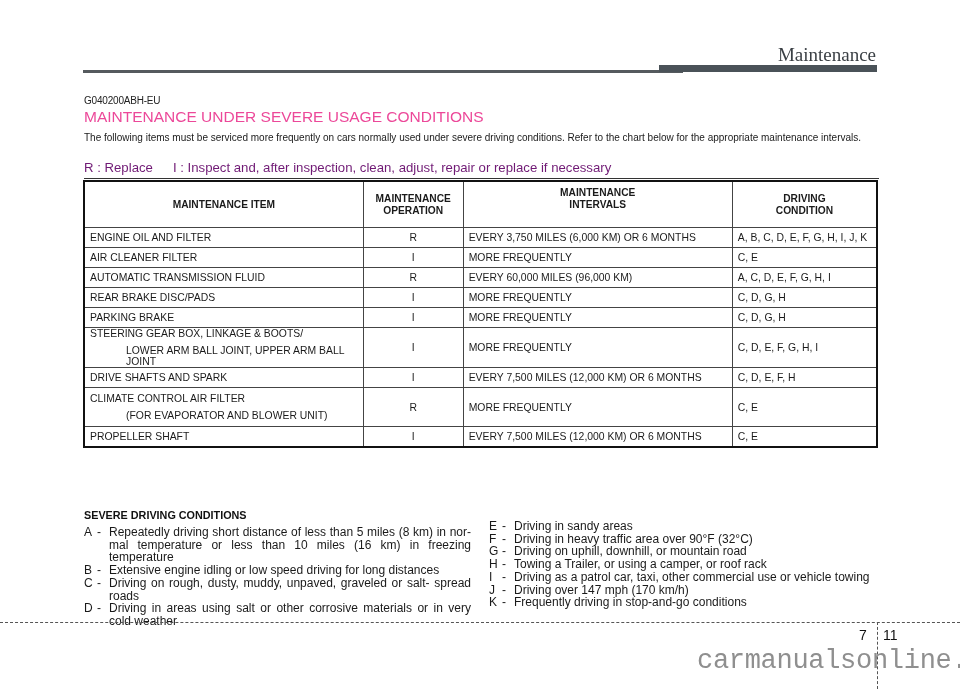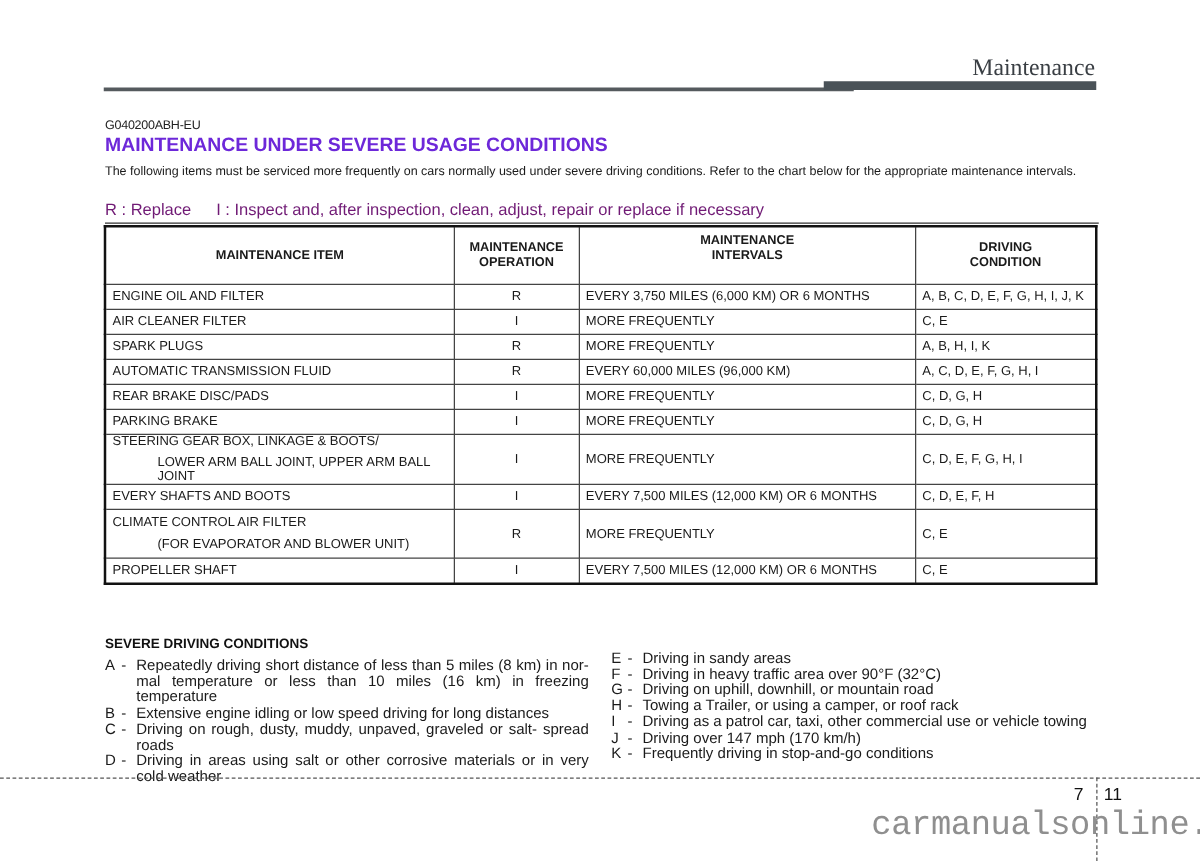--- a/index.html
+++ b/index.html
@@ -15,21 +15,21 @@
     .rule-thin {
       position: absolute; left: 83px; top: 70px; width: 600px; height: 3px; background: #555a5e;
     }
     .rule-thick {
       position: absolute; left: 659px; top: 65px; width: 218px; height: 7px; background: #4a5258;
     }
     .doc-code {
       position: absolute; left: 84px; top: 95px; font-size: 10px; letter-spacing: -0.2px; color: #222;
     }
     .doc-heading {
-      position: absolute; left: 84px; top: 108px; font-size: 15.5px; font-weight: bold; color: #6d28d9;
+      position: absolute; left: 84px; top: 108px; font-size: 15.5px; font-weight: normal; color: #ec4899;
     }
     .intro {
       position: absolute; left: 84px; top: 129px; width: 795px;
       font-size: 10px; line-height: 17px; text-align: justify; color: #1a1a1a;
     }
     .legend-line {
       position: absolute; left: 84px; top: 160px; font-size: 13.2px; color: #701a75; white-space: pre;
     }
     .legend-line .gap { display: inline-block; width: 20px; }
     .legend-line .underline {
@@ -111,26 +111,20 @@
         <td>EVERY 3,750 MILES (6,000 KM) OR 6 MONTHS</td>
         <td>A, B, C, D, E, F, G, H, I, J, K</td>
       </tr>
       <tr>
         <td><span>AIR CLEANER FILTER</span></td>
         <td class="op">I</td>
         <td>MORE FREQUENTLY</td>
         <td>C, E</td>
       </tr>
       <tr>
-        <td><span>SPARK PLUGS</span></td>
-        <td class="op">R</td>
-        <td>MORE FREQUENTLY</td>
-        <td>A, B, H, I, K</td>
-      </tr>
-      <tr>
         <td><span>AUTOMATIC TRANSMISSION FLUID</span></td>
         <td class="op">R</td>
         <td>EVERY 60,000 MILES (96,000 KM)</td>
         <td>A, C, D, E, F, G, H, I</td>
       </tr>
       <tr>
         <td><span>REAR BRAKE DISC/PADS</span></td>
         <td class="op">I</td>
         <td>MORE FREQUENTLY</td>
         <td>C, D, G, H</td>
@@ -141,21 +135,21 @@
         <td>MORE FREQUENTLY</td>
         <td>C, D, G, H</td>
       </tr>
       <tr class="tall">
         <td><span>STEERING GEAR BOX, LINKAGE &amp; BOOTS/</span><span class="l2">LOWER ARM BALL JOINT, UPPER ARM BALL JOINT</span></td>
         <td class="op">I</td>
         <td>MORE FREQUENTLY</td>
         <td>C, D, E, F, G, H, I</td>
       </tr>
       <tr>
-        <td><span>EVERY SHAFTS AND BOOTS</span></td>
+        <td><span>DRIVE SHAFTS AND SPARK</span></td>
         <td class="op">I</td>
         <td>EVERY 7,500 MILES (12,000 KM) OR 6 MONTHS</td>
         <td>C, D, E, F, H</td>
       </tr>
       <tr class="tall">
         <td><span>CLIMATE CONTROL AIR FILTER</span><span class="l2">(FOR EVAPORATOR AND BLOWER UNIT)</span></td>
         <td class="op">R</td>
         <td>MORE FREQUENTLY</td>
         <td>C, E</td>
       </tr>

